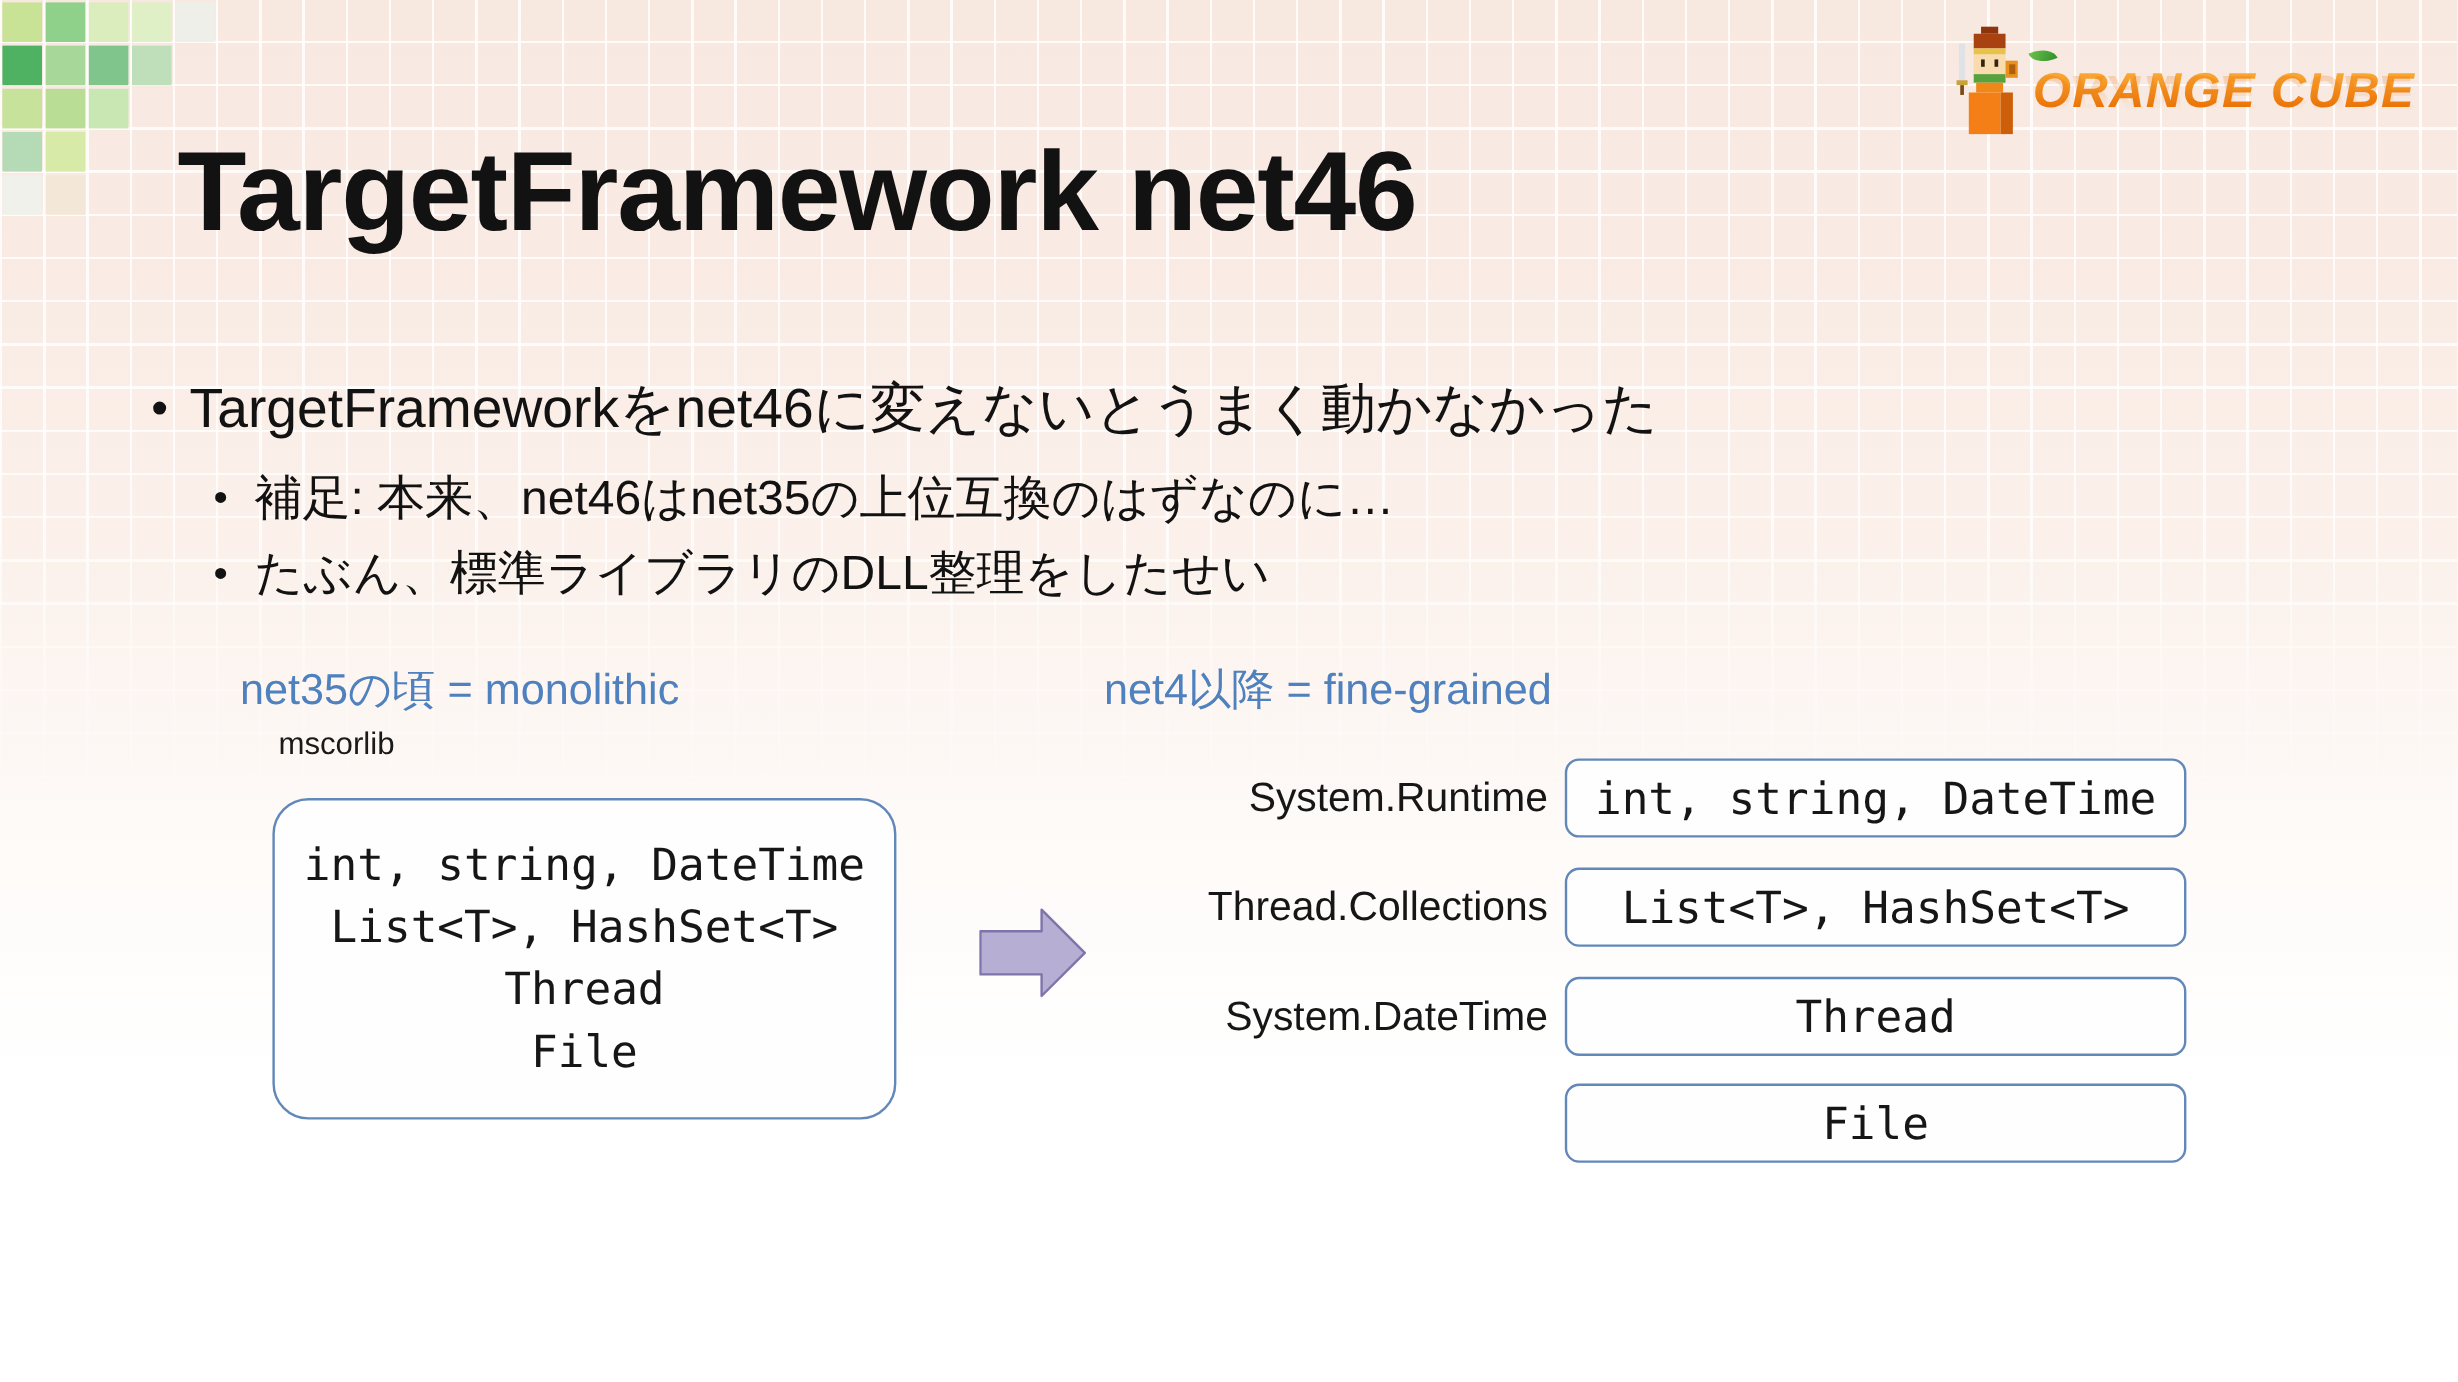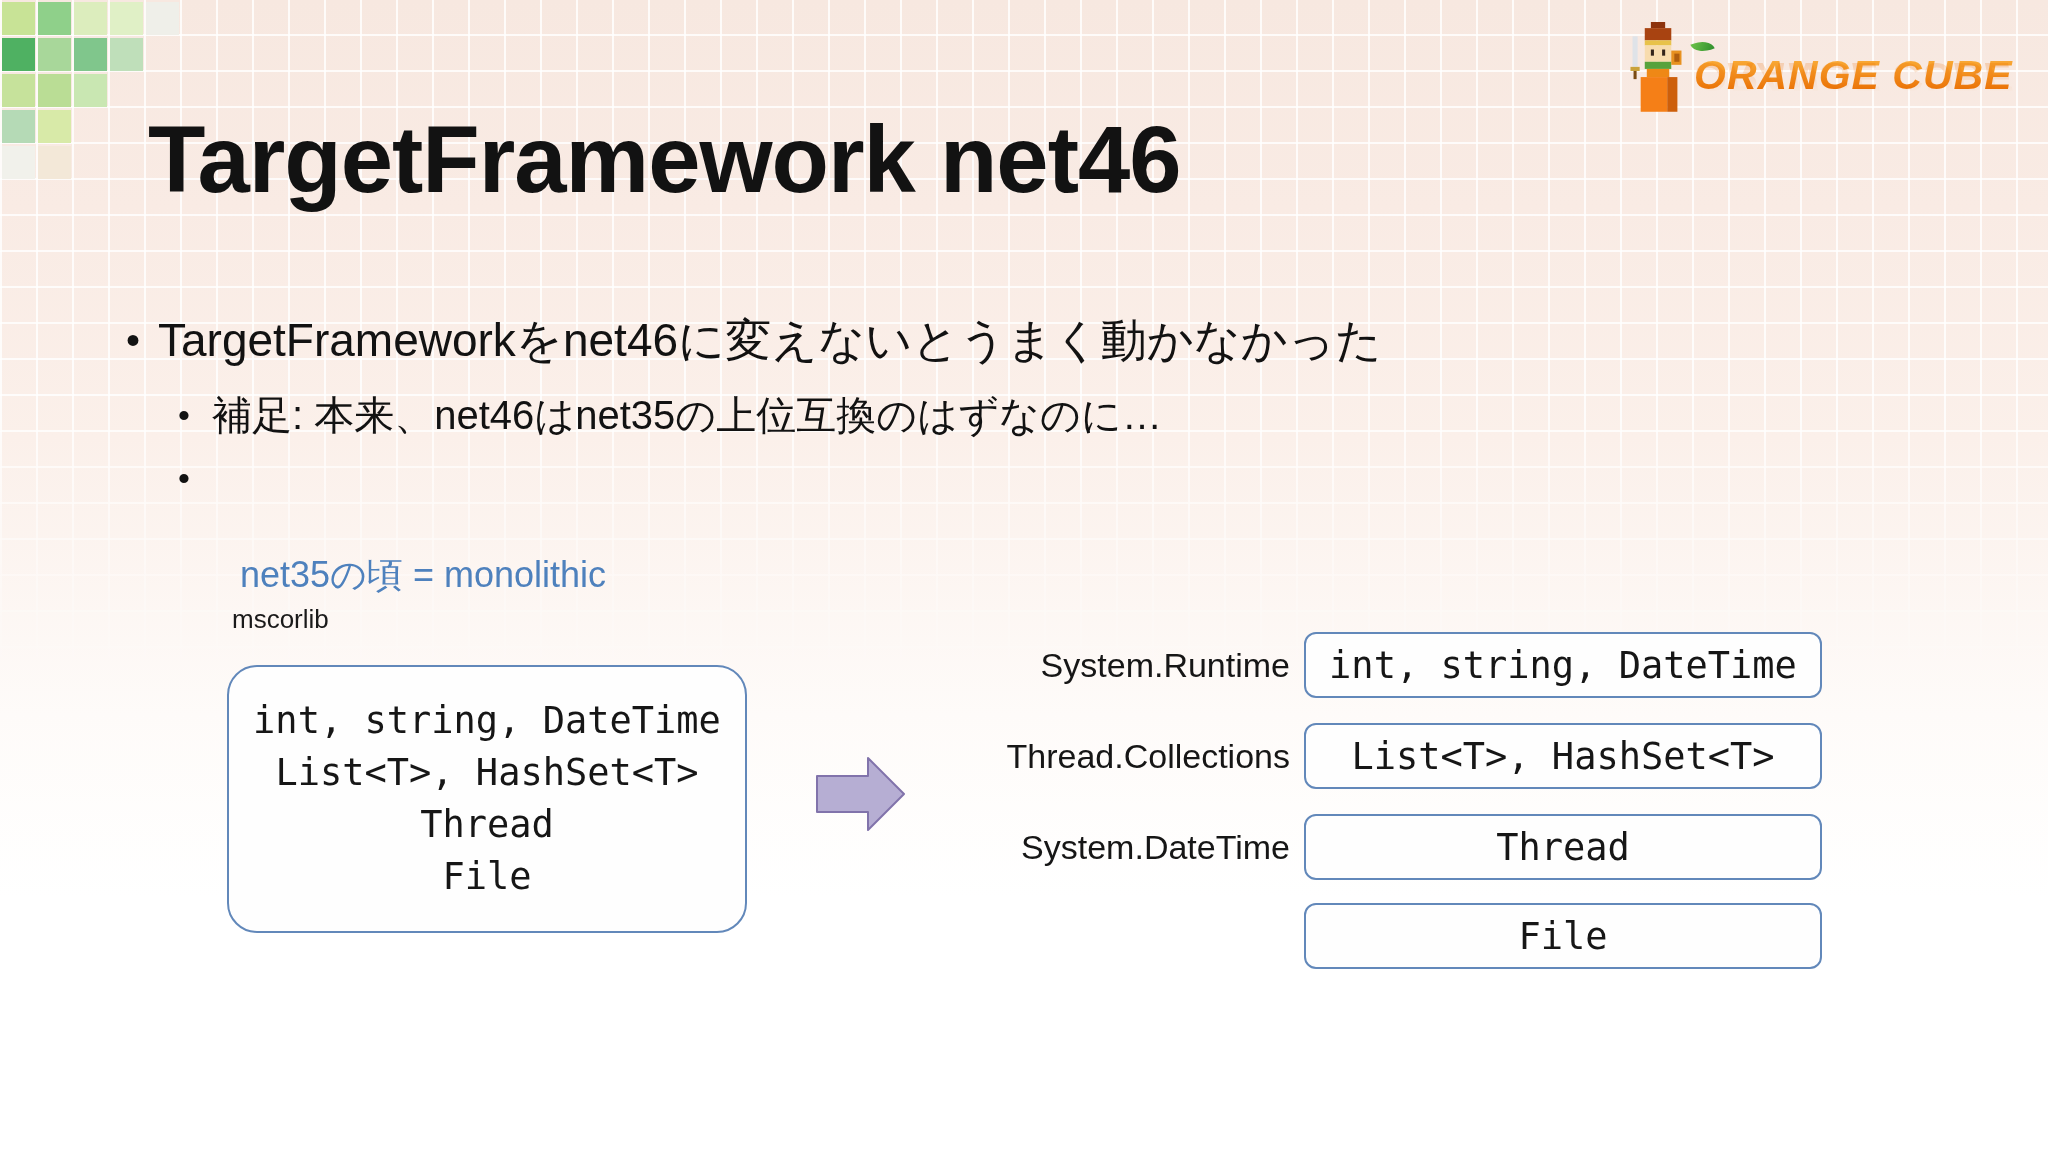--- a/index.html
+++ b/index.html
@@ -57,21 +57,21 @@
     position:absolute;left:126px;top:308px;
     font-size:46px;line-height:64px;white-space:nowrap;display:flex;
   }
   .bullet-main .main-marker{width:32px;font-size:40px;}
   .sub-bullets{position:absolute;left:178px;top:384px;}
   .bullet-sub{display:flex;height:63px;line-height:63px;font-size:40px;white-space:nowrap;}
   .bullet-sub .sub-marker{width:34px;font-size:34px;}
   
   .dg-heading{
     position:absolute;top:552px;font-size:36px;line-height:46px;
-    color:var(--accent-blue,#4e81bd);white-space:nowrap;margin-left:40px;
+    color:var(--accent-blue,#4e81bd);white-space:nowrap;
   }
   .dg-heading.left{left:200px;}
   .dg-heading.right{left:920px;}
   .mscorlib-label{position:absolute;left:232px;top:604px;font-size:26px;color:#1a1a1a;text-align:right;}
   
   .mono-box{
     position:absolute;left:227px;top:665px;width:520px;height:268px;
     background:#fefefe;border:2px solid var(--box-border,#6288ba);border-radius:30px;
     box-sizing:border-box;
     display:flex;flex-direction:column;justify-content:center;align-items:center;
@@ -155,24 +155,26 @@
     <span>TargetFrameworkをnet46に変えないとうまく動かなかった</span>
   </div>
 
   <div class="sub-bullets">
       <div class="bullet-sub">
         <span class="sub-marker">•</span>
         <span>補足: 本来、net46はnet35の上位互換のはずなのに…</span>
       </div>
       <div class="bullet-sub">
         <span class="sub-marker">•</span>
+        <span>たぶん、標準ライブラリのDLL整理をしたせい</span>
       </div>
     </div>
 
   <div class="dg-heading left">net35の頃 = monolithic</div>
+  <div class="dg-heading right">net4以降 = fine-grained</div>
 
   <div class="mscorlib-label">mscorlib</div>
 
   <div class="mono-box">
       <div class="mono-line">int, string, DateTime</div>
       <div class="mono-line">List&lt;T&gt;, HashSet&lt;T&gt;</div>
       <div class="mono-line">Thread</div>
       <div class="mono-line">File</div>
     </div>
 

